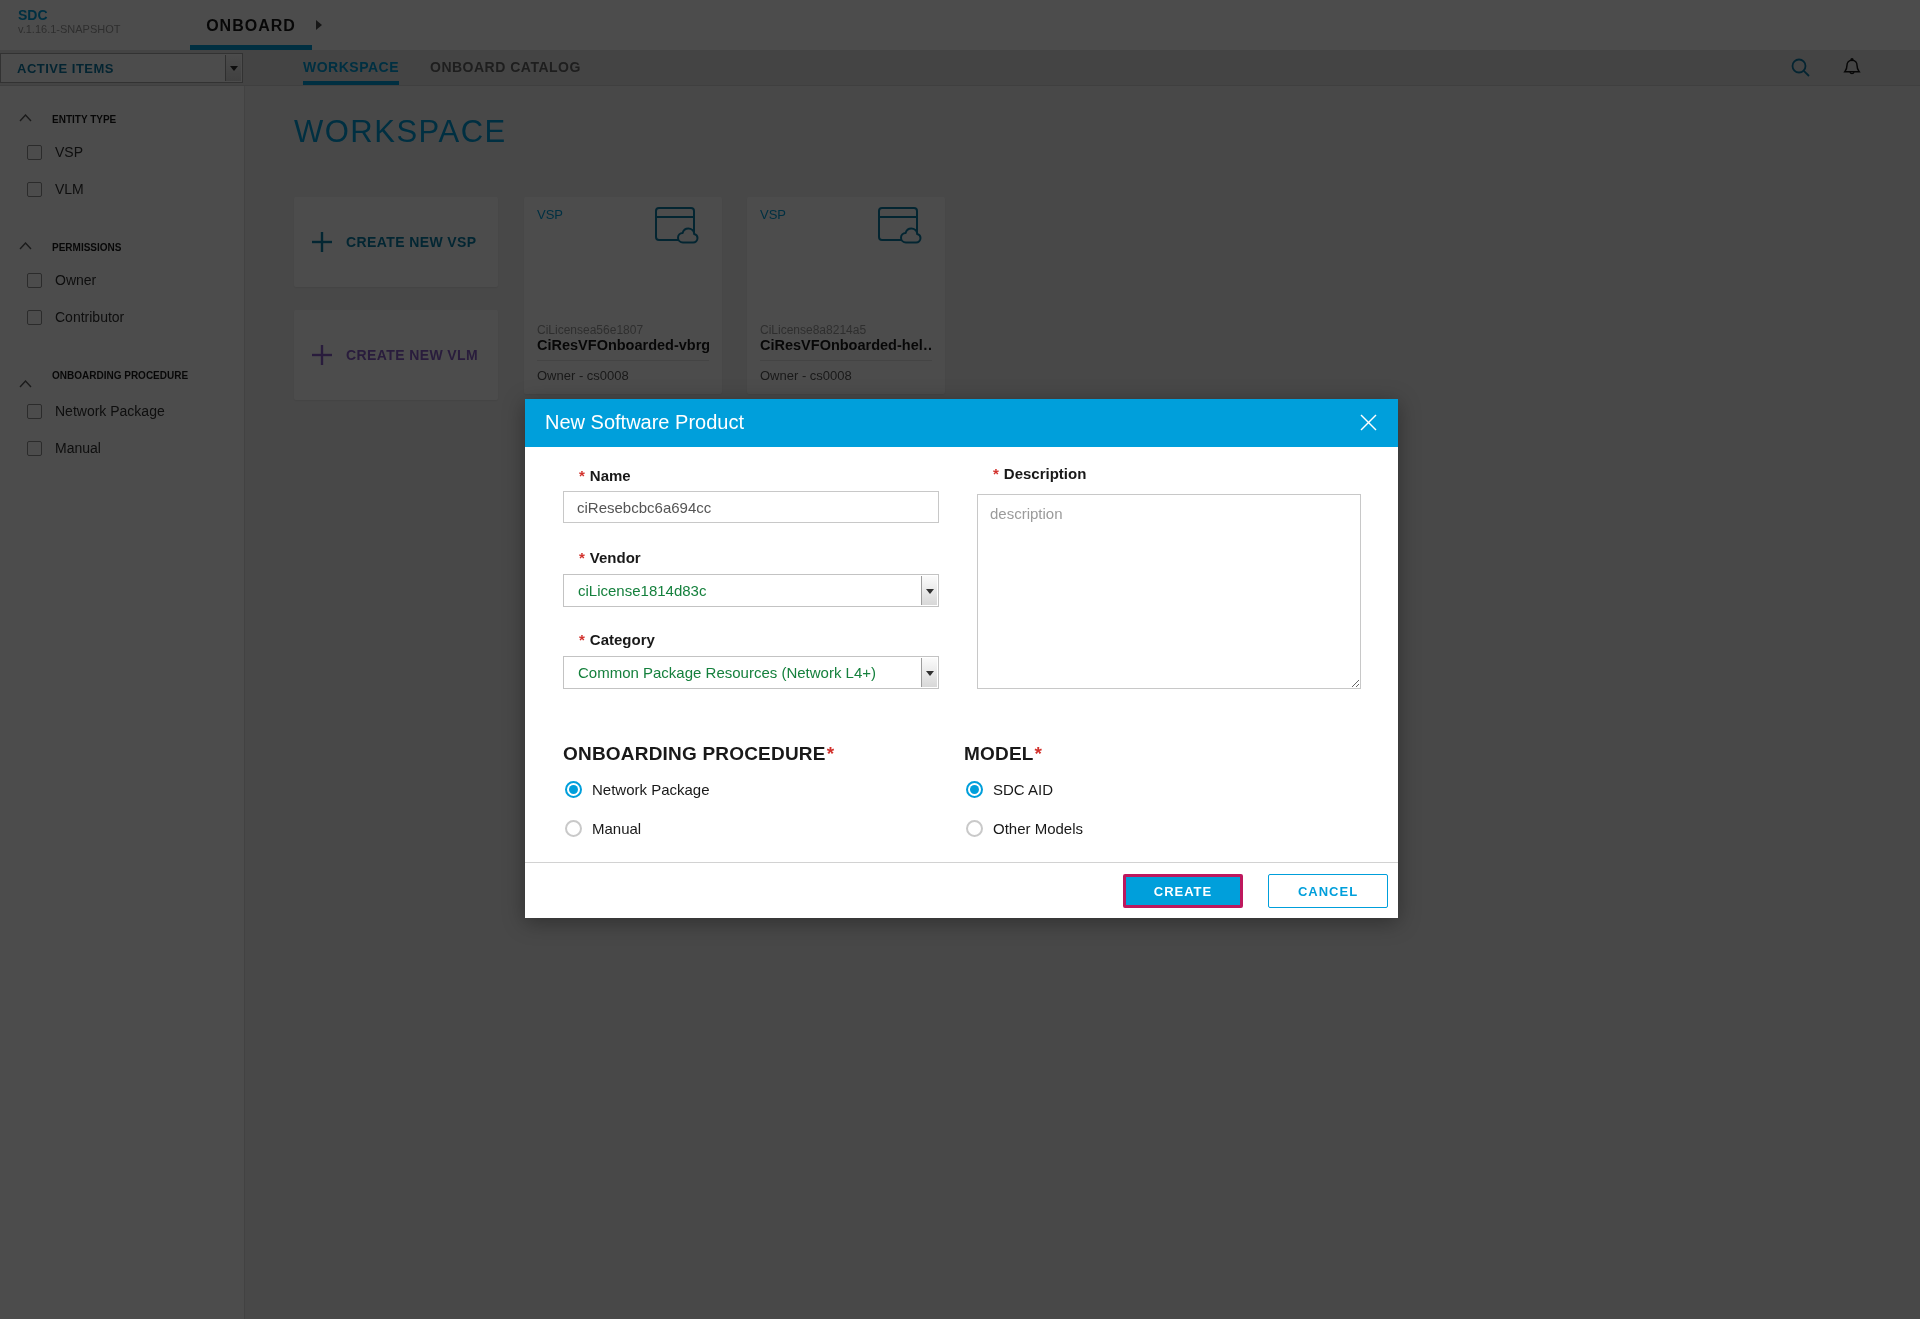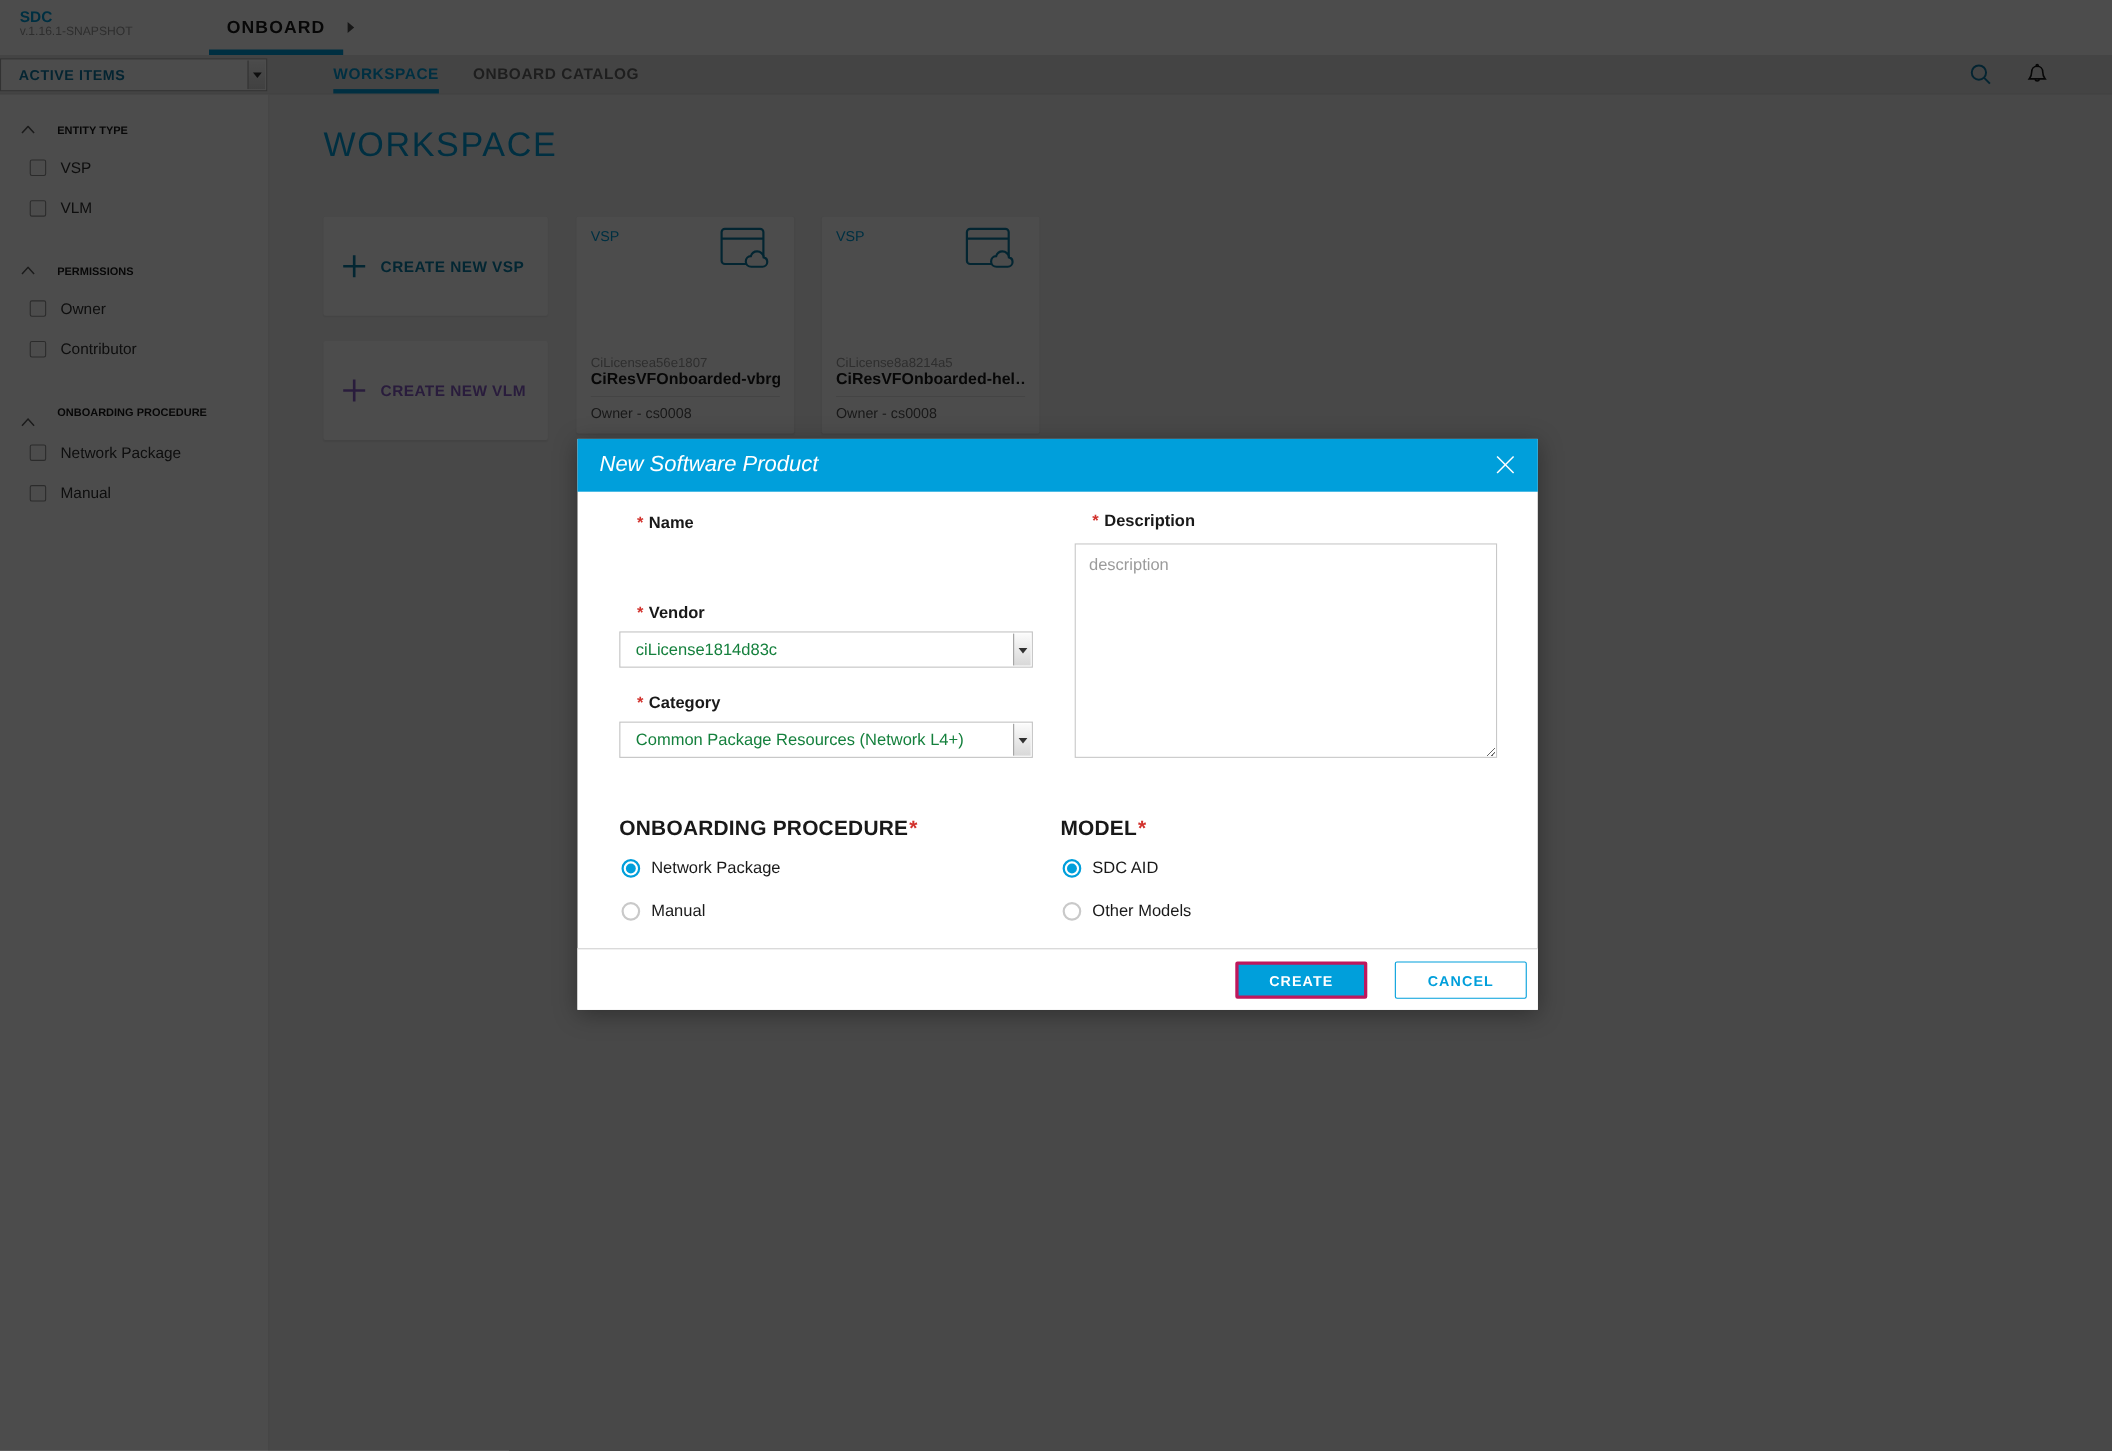--- a/index.html
+++ b/index.html
@@ -67,21 +67,21 @@
   .card-name { position:absolute; left:13px; top:140px; width:172px; font-size:14.5px; font-weight:700;
     color:#191919; white-space:nowrap; overflow:hidden; }
   .card-divider { position:absolute; left:13px; right:13px; top:163px; height:1px; background:#e5e5e5; }
   .card-owner { position:absolute; left:13px; top:171px; font-size:13px; color:#555555; }
 
   
   .overlay { position:absolute; inset:0; background:rgba(0,0,0,0.70); z-index:50; }
   .modal { position:absolute; left:525px; top:399px; width:873px; height:519px; background:#ffffff;
     z-index:60; box-shadow:0 4px 20px rgba(0,0,0,.35); }
   .modal-header { position:absolute; left:0; top:0; right:0; height:48px; background:#009fdb; }
-  .modal-title { position:absolute; left:20px; top:12px; font-size:20px; font-weight:400; color:#ffffff;font-style:italic; }
+  .modal-title { position:absolute; left:20px; top:12px; font-size:20px; font-weight:400; color:#ffffff; }
   .modal-close { position:absolute; right:21px; top:15px; width:17px; height:17px; cursor:pointer; }
 
   .field-label { position:absolute; font-size:15px; font-weight:600; color:#191919;margin-left:16px; }
   .req { color:#d2322d; margin-right:5px; font-weight:600; }
   .text-input { position:absolute; height:32px; background:#fff; border:1px solid #c8c8c8;
     font-family:inherit; font-size:15px; color:#555; padding:0 13px; outline:none; }
   .fake-select { position:absolute; height:33px; background:#fff; border:1px solid #c3c3c3; cursor:pointer; }
   .fake-select-value { position:absolute; left:14px; top:7px; font-size:15px; color:#15803d; white-space:nowrap; }
   .desc-textarea { position:absolute; background:#fff; border:1px solid #c8c8c8; font-family:inherit;
     font-size:15px; color:#555; padding:10px 12px; outline:none; resize:both; }
@@ -261,20 +261,21 @@
       <svg width="17" height="17" viewBox="0 0 17 17">
           <line x1="1" y1="1" x2="16" y2="16" stroke="#ffffff" stroke-width="1.4"></line>
           <line x1="16" y1="1" x2="1" y2="16" stroke="#ffffff" stroke-width="1.4"></line>
         </svg>
     </span>
   </div>
 
   <label class="field-label" style="left:38px; top:68px;">
     <span class="req">*</span><span>Name</span>
   </label>
+  <input class="text-input" style="left: 38px; top: 92px; width: 376px;" value="ciResebcbc6a694cc">
 
   <label class="field-label" style="left:452px; top:66px;">
     <span class="req">*</span><span>Description</span>
   </label>
   <textarea class="desc-textarea" style="left: 452px; top: 95px; width: 384px; height: 195px;" placeholder="description"></textarea>
 
   <label class="field-label" style="left:38px; top:150px;">
     <span class="req">*</span><span>Vendor</span>
   </label>
   <div class="fake-select" style="left:38px; top:175px; width:376px;">

